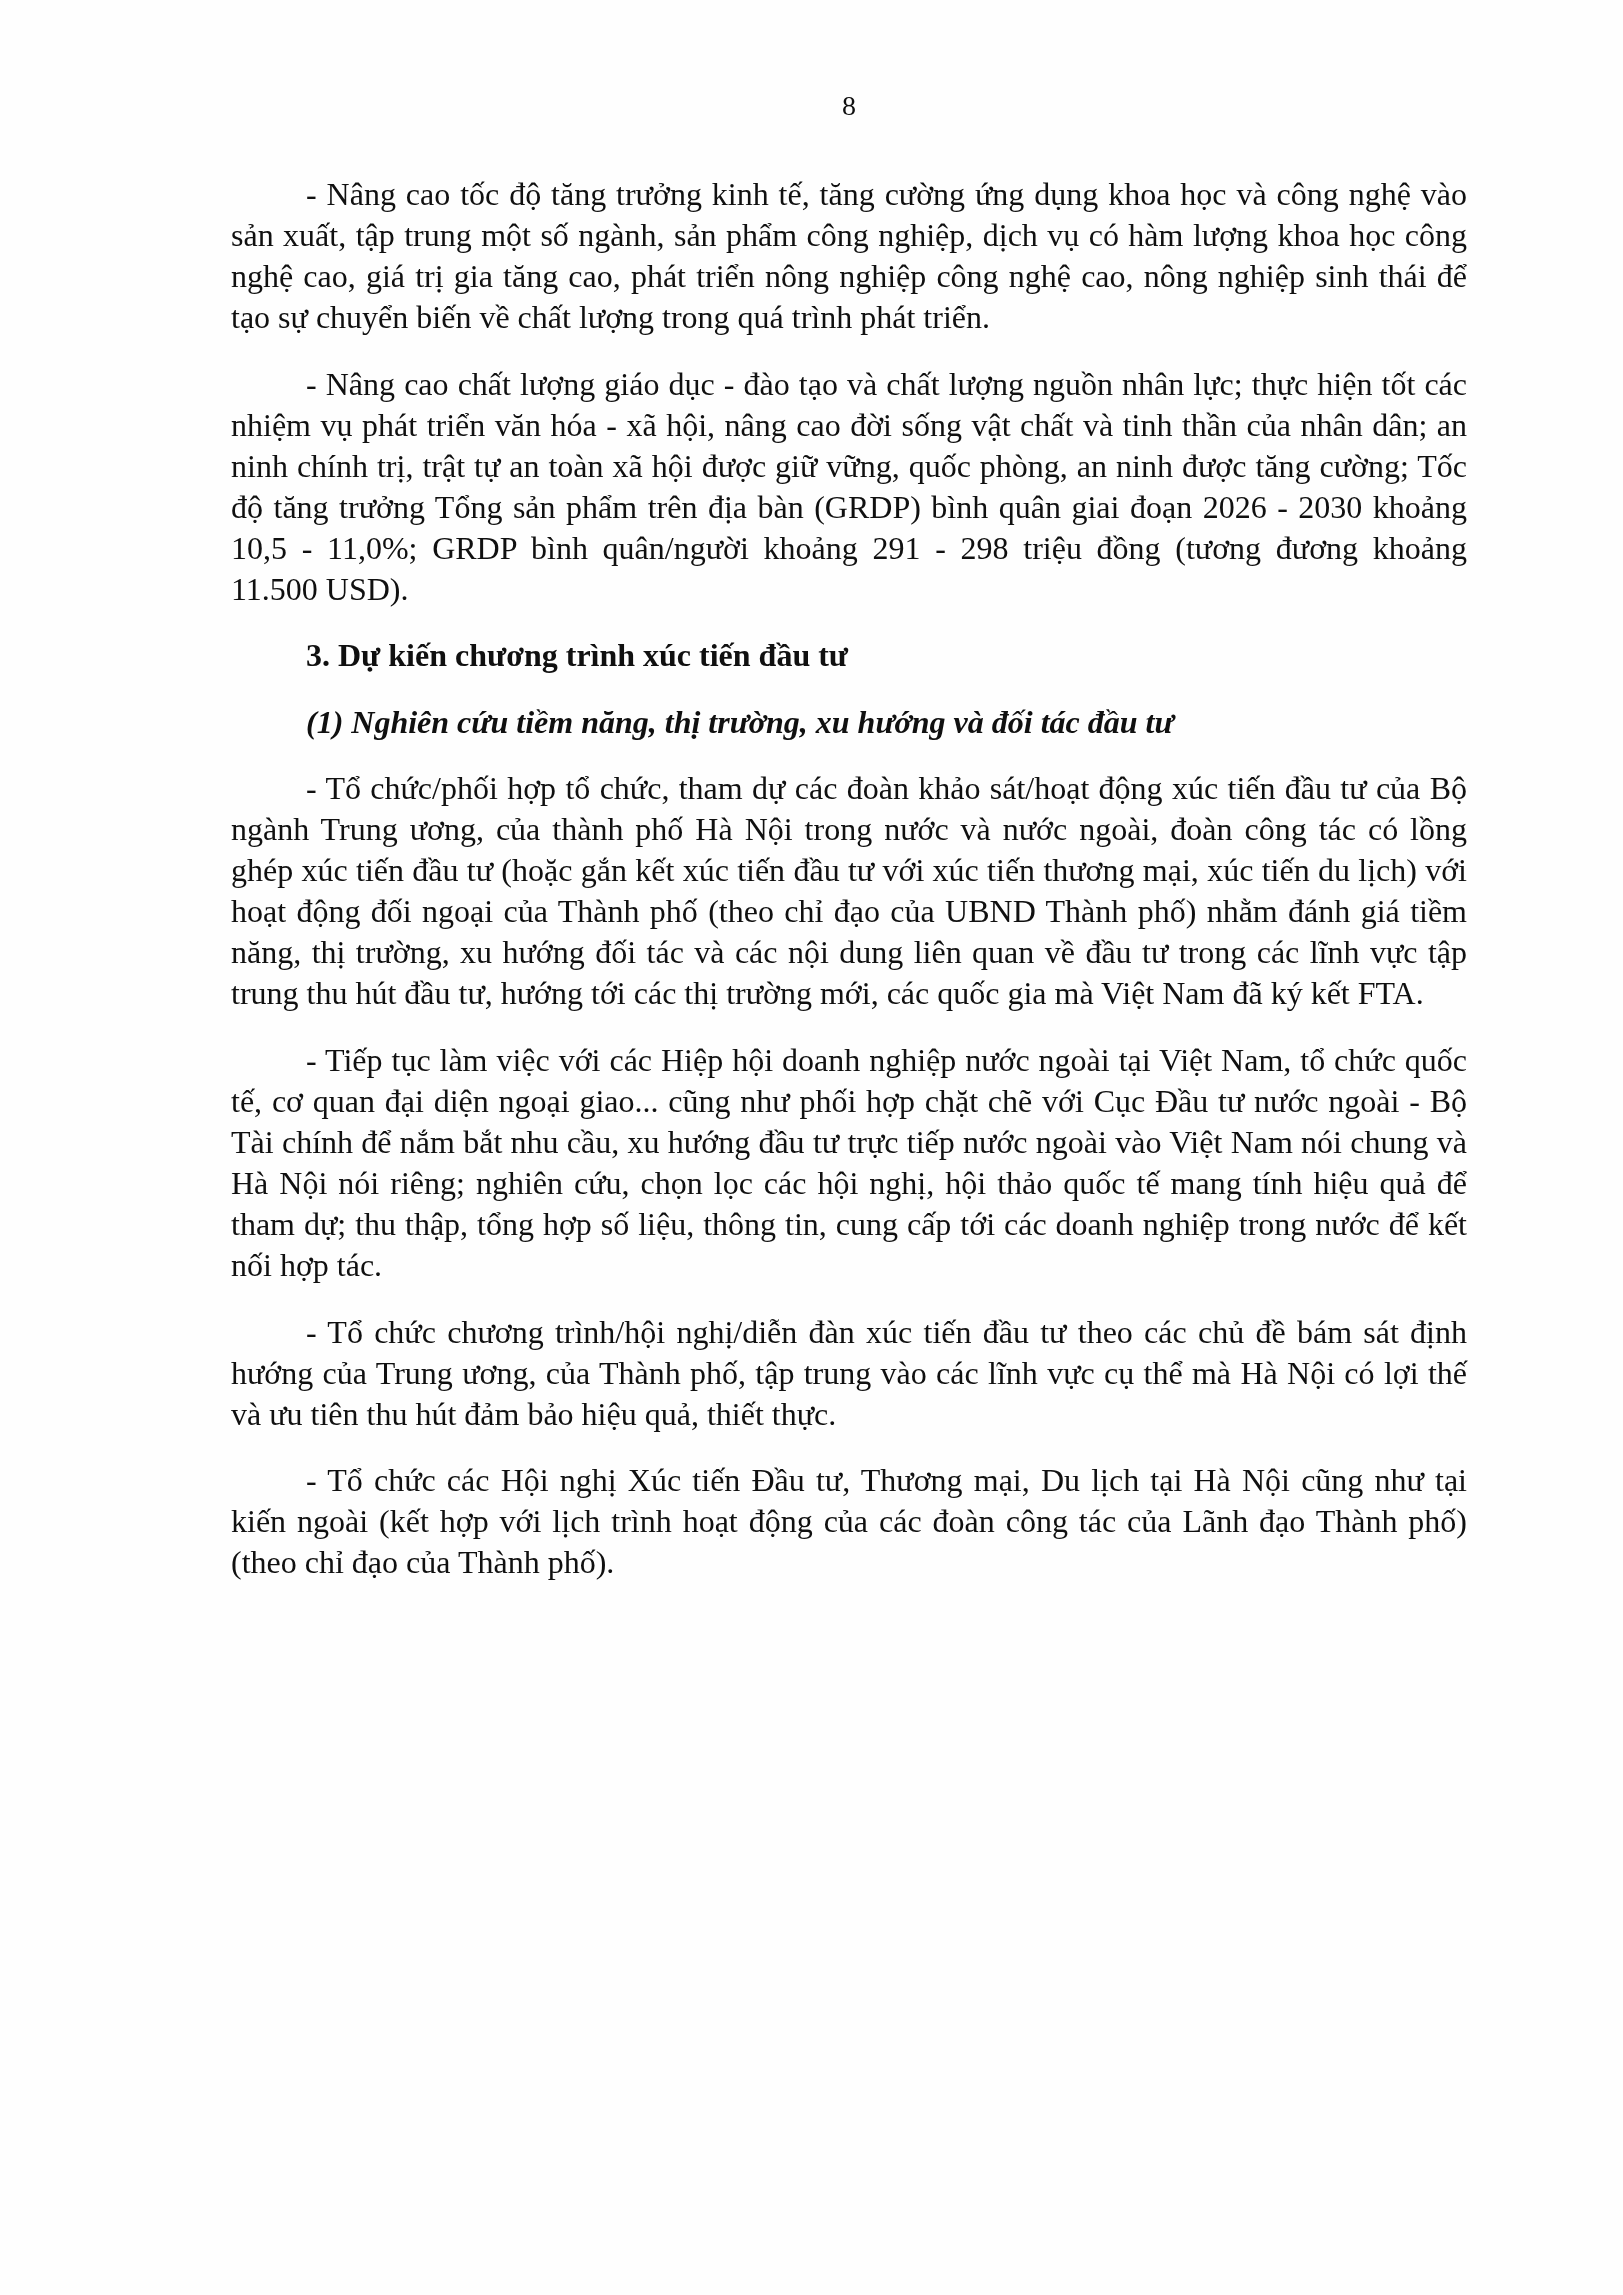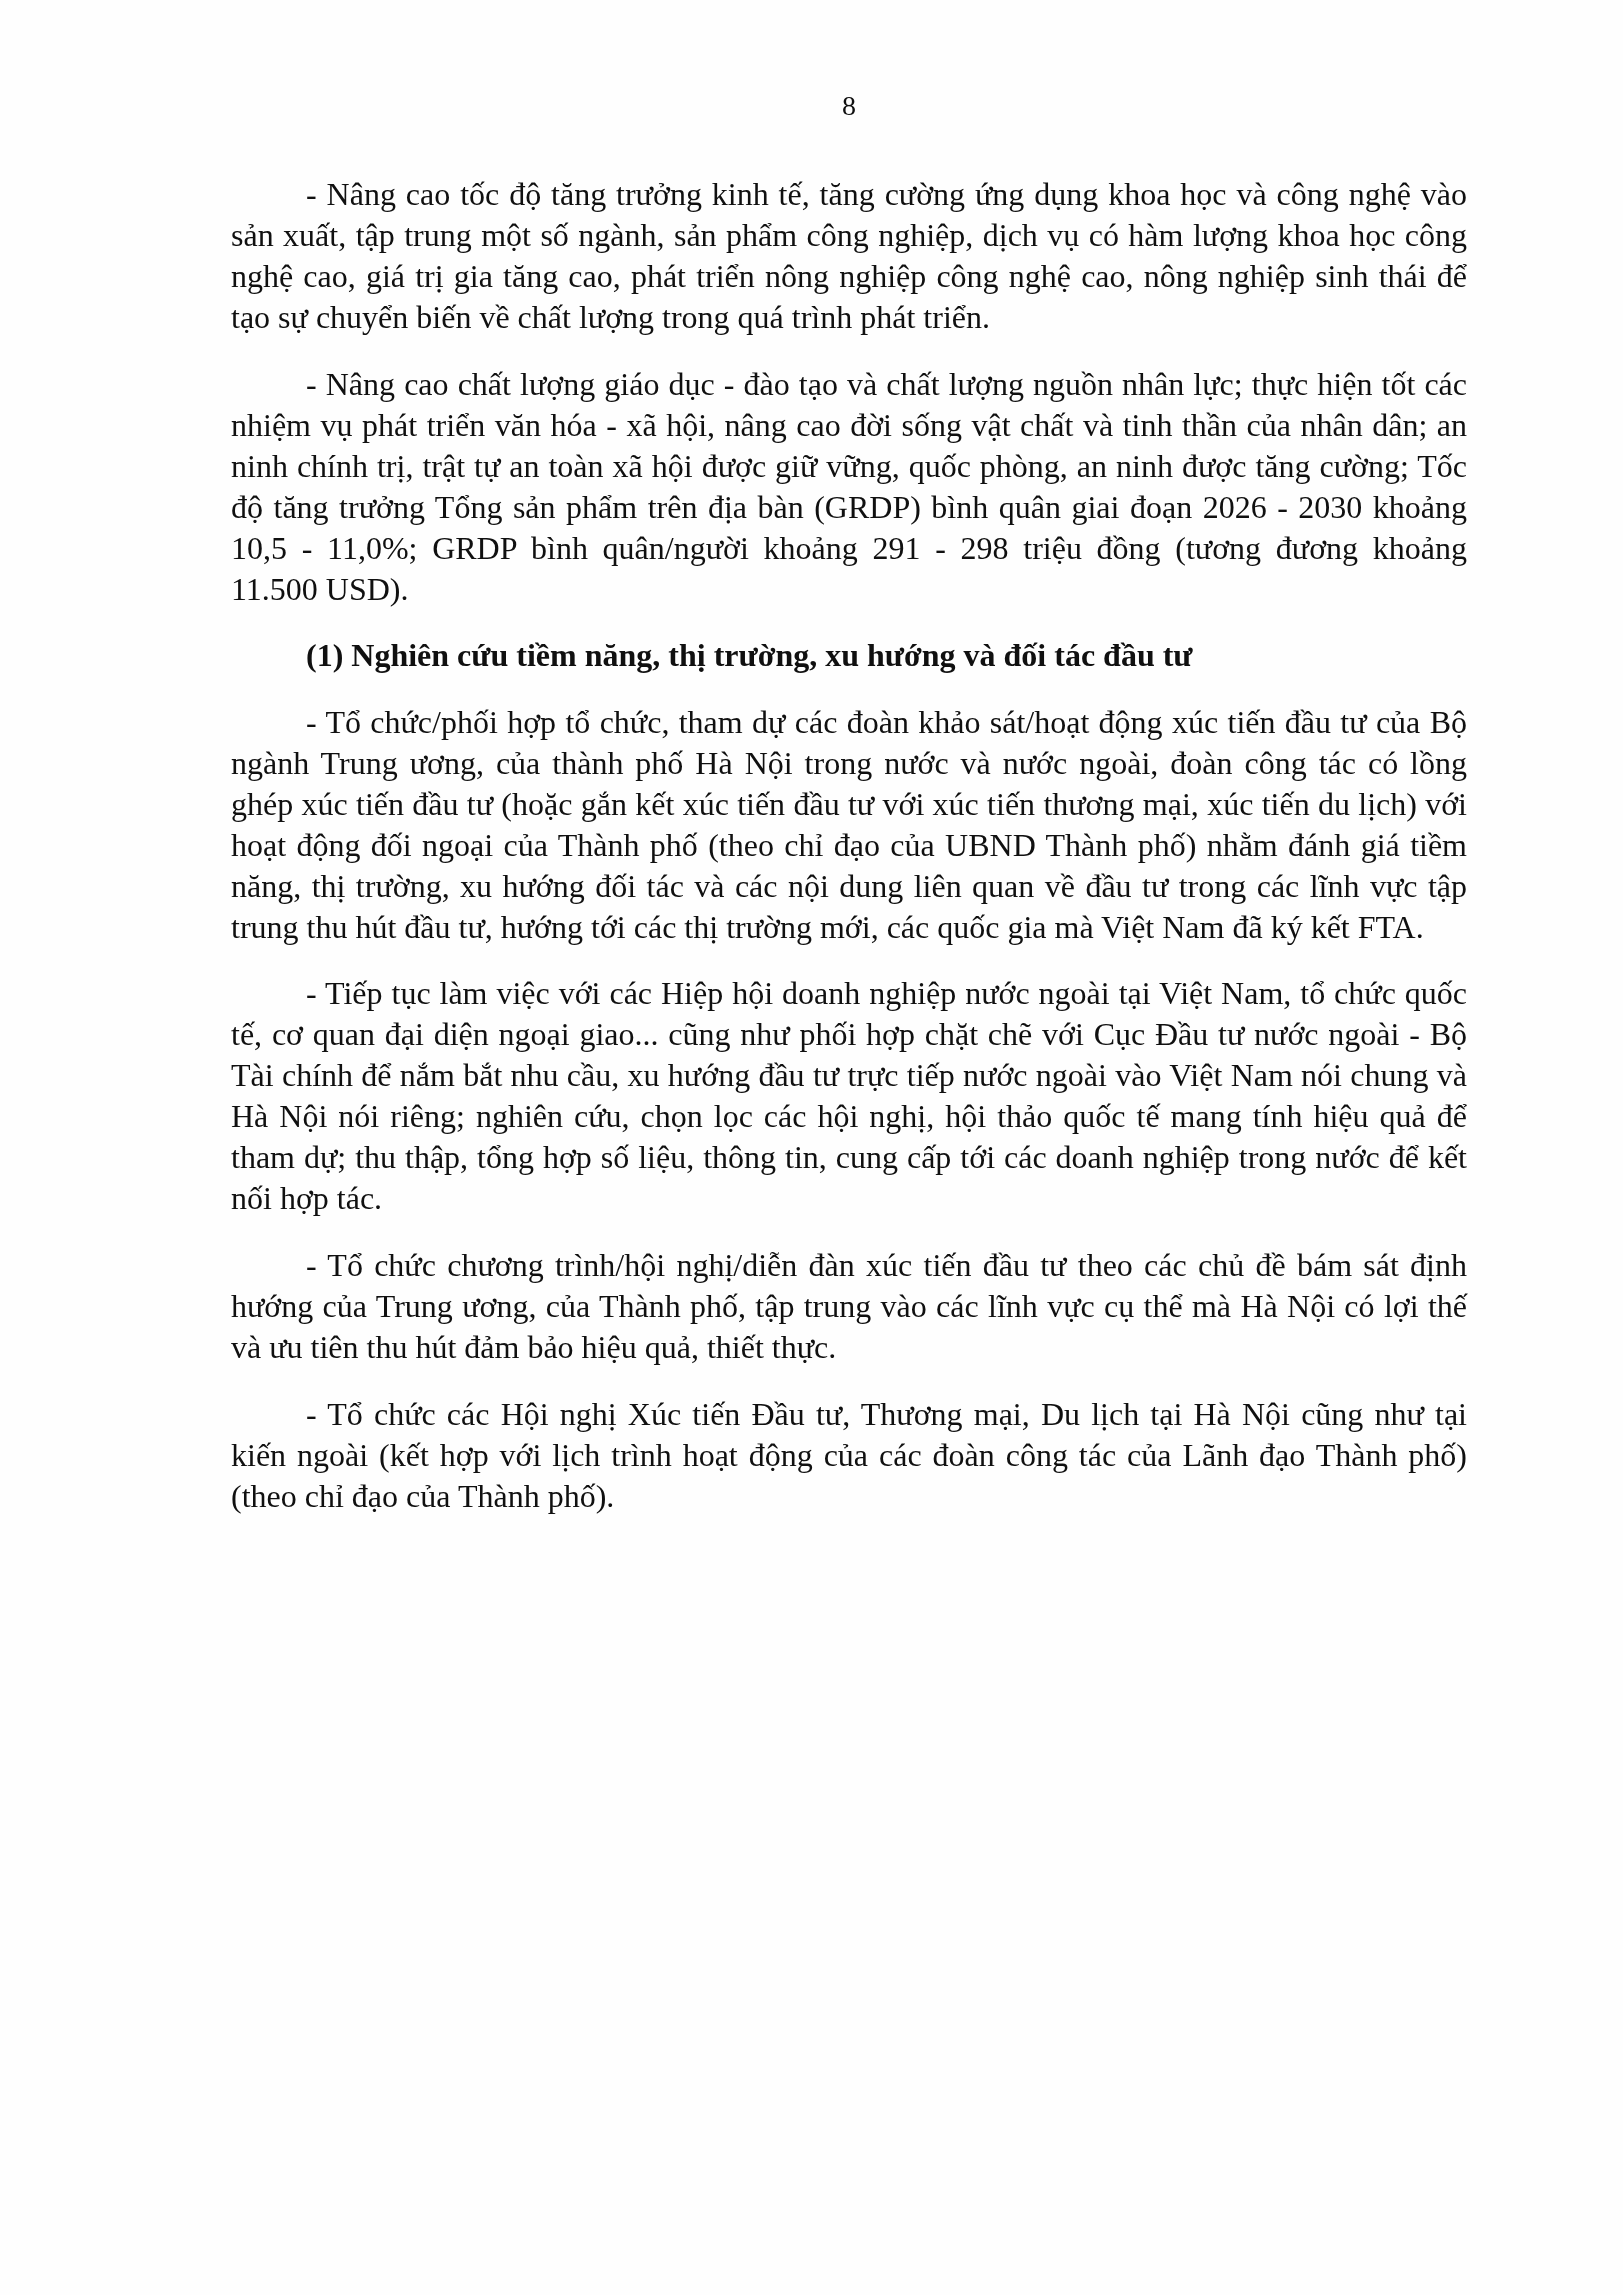--- a/index.html
+++ b/index.html
@@ -37,38 +37,40 @@
     text-indent: 75px;
     margin: 0 0 25.6px 0;
   }
   .h-bold {
     font-weight: bold;
     text-indent: 75px;
     margin: 0 0 25.6px 0;
   }
   .h-italic {
     font-weight: bold;
+    font-style: italic;
     text-indent: 75px;
     margin: 0 0 25.6px 0;
   }
 </style>
 </head>
 <body>
 
 <div class="page">
 
   <div class="page-number">8</div>
 
   <div class="content">
 
     <p class="para">- Nâng cao tốc độ tăng trưởng kinh tế, tăng cường ứng dụng khoa học và công nghệ vào sản xuất, tập trung một số ngành, sản phẩm công nghiệp, dịch vụ có hàm lượng khoa học công nghệ cao, giá trị gia tăng cao, phát triển nông nghiệp công nghệ cao, nông nghiệp sinh thái để tạo sự chuyển biến về chất lượng trong quá trình phát triển.</p>
 
 
     <p class="para">- Nâng cao chất lượng giáo dục - đào tạo và chất lượng nguồn nhân lực; thực hiện tốt các nhiệm vụ phát triển văn hóa - xã hội, nâng cao đời sống vật chất và tinh thần của nhân dân; an ninh chính trị, trật tự an toàn xã hội được giữ vững, quốc phòng, an ninh được tăng cường; Tốc độ tăng trưởng Tổng sản phẩm trên địa bàn (GRDP) bình quân giai đoạn 2026 - 2030 khoảng 10,5 - 11,0%; GRDP bình quân/người khoảng 291 - 298 triệu đồng (tương đương khoảng 11.500 USD).</p>
 
+    <p class="h-bold">3. Dự kiến chương trình xúc tiến đầu tư</p>
 
 
     <p class="h-italic">(1) Nghiên cứu tiềm năng, thị trường, xu hướng và đối tác đầu tư</p>
 
     <p class="para">- Tổ chức/phối hợp tổ chức, tham dự các đoàn khảo sát/hoạt động xúc tiến đầu tư của Bộ ngành Trung ương, của thành phố Hà Nội trong nước và nước ngoài, đoàn công tác có lồng ghép xúc tiến đầu tư (hoặc gắn kết xúc tiến đầu tư với xúc tiến thương mại, xúc tiến du lịch) với hoạt động đối ngoại của Thành phố (theo chỉ đạo của UBND Thành phố) nhằm đánh giá tiềm năng, thị trường, xu hướng đối tác và các nội dung liên quan về đầu tư trong các lĩnh vực tập trung thu hút đầu tư, hướng tới các thị trường mới, các quốc gia mà Việt Nam đã ký kết FTA.</p>
 
     <p class="para">- Tiếp tục làm việc với các Hiệp hội doanh nghiệp nước ngoài tại Việt Nam, tổ chức quốc tế, cơ quan đại diện ngoại giao... cũng như phối hợp chặt chẽ với Cục Đầu tư nước ngoài - Bộ Tài chính để nắm bắt nhu cầu, xu hướng đầu tư trực tiếp nước ngoài vào Việt Nam nói chung và Hà Nội nói riêng; nghiên cứu, chọn lọc các hội nghị, hội thảo quốc tế mang tính hiệu quả để tham dự; thu thập, tổng hợp số liệu, thông tin, cung cấp tới các doanh nghiệp trong nước để kết nối hợp tác.</p>
 
 
     <p class="para">- Tổ chức chương trình/hội nghị/diễn đàn xúc tiến đầu tư theo các chủ đề bám sát định hướng của Trung ương, của Thành phố, tập trung vào các lĩnh vực cụ thể mà Hà Nội có lợi thế và ưu tiên thu hút đảm bảo hiệu quả, thiết thực.</p>

